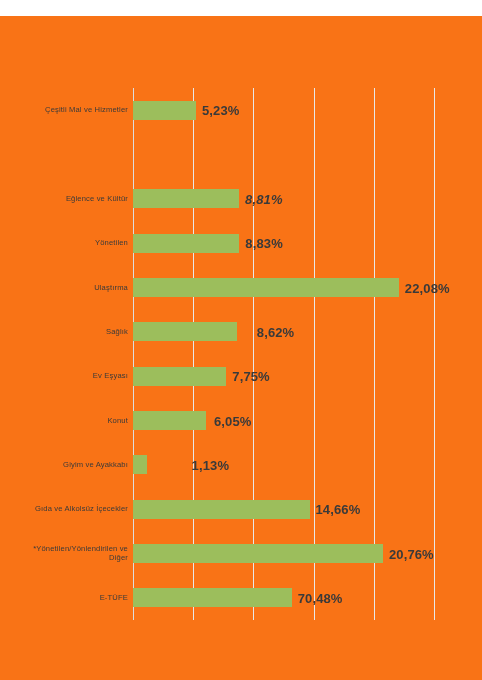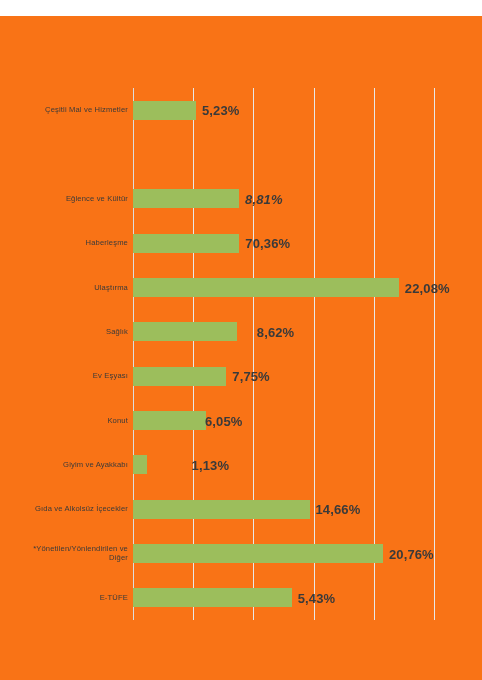--- a/index.html
+++ b/index.html
@@ -116,60 +116,60 @@
         <div class="cat-label one-line">Çeşitli Mal ve Hizmetler</div>
         <div class="bar" style="width: 62.9692px; background: rgb(156, 190, 92);"></div>
         <div class="value-label" style="left: 195.969px;">5,23%</div>
       </div>
       <div class="bar-row" style="top: 101.333px;">
         <div class="cat-label one-line">Eğlence ve Kültür</div>
         <div class="bar" style="width: 106.072px; background: rgb(156, 190, 92);"></div>
         <div class="value-label" style="left: 239.072px; font-style: italic;">8,81%</div>
       </div>
       <div class="bar-row" style="top: 145.667px;">
-        <div class="cat-label one-line">Haberleşme</div>
+        <div class="cat-label one-line">Yönetilen</div>
         <div class="bar" style="width: 106.313px; background: rgb(156, 190, 92);"></div>
-        <div class="value-label" style="left: 239.313px;">70,36%</div>
+        <div class="value-label" style="left: 239.313px;">8,83%</div>
       </div>
       <div class="bar-row" style="top: 190px;">
         <div class="cat-label one-line">Ulaştırma</div>
         <div class="bar" style="width: 265.843px; background: rgb(156, 190, 92);"></div>
         <div class="value-label" style="left: 398.843px; text-align: center;">22,08%</div>
       </div>
       <div class="bar-row" style="top: 234.333px;">
         <div class="cat-label one-line">Sağlık</div>
         <div class="bar" style="width: 103.785px; background: rgb(156, 190, 92);"></div>
         <div class="value-label" style="left: 236.785px; padding-left: 20px;">8,62%</div>
       </div>
       <div class="bar-row" style="top: 278.667px;">
         <div class="cat-label one-line">Ev Eşyası</div>
         <div class="bar" style="width: 93.31px; background: rgb(156, 190, 92);"></div>
         <div class="value-label" style="left: 226.31px;">7,75%</div>
       </div>
       <div class="bar-row" style="top: 323px;">
         <div class="cat-label one-line">Konut</div>
         <div class="bar" style="width: 72.842px; background: rgb(156, 190, 92);"></div>
-        <div class="value-label" style="left: 199px;">6,05%</div>
+        <div class="value-label" style="left: 208px;">6,05%</div>
       </div>
       <div class="bar-row" style="top: 367.333px;">
         <div class="cat-label one-line">Giyim ve Ayakkabı</div>
         <div class="bar" style="width: 13.6052px; background: rgb(156, 190, 92);"></div>
         <div class="value-label" style="left: 146.605px; padding-left: 45px;">1,13%</div>
       </div>
       <div class="bar-row" style="top: 411.667px;">
         <div class="cat-label one-line">Gıda ve Alkolsüz İçecekler</div>
         <div class="bar" style="width: 176.506px; background: rgb(156, 190, 92);"></div>
         <div class="value-label" style="left: 309.506px; text-align: right;">14,66%</div>
       </div>
       <div class="bar-row" style="top: 456px;">
         <div class="cat-label two-line">*Yönetilen/Yönlendirilen ve
 Diğer</div>
         <div class="bar" style="width: 249.95px; background: rgb(156, 190, 92);"></div>
         <div class="value-label" style="left: 382.95px;">20,76%</div>
       </div>
       <div class="bar-row" style="top: 500.333px;">
         <div class="cat-label one-line">E-TÜFE</div>
         <div class="bar" style="width: 158.687px; background: rgb(156, 190, 92);"></div>
-        <div class="value-label" style="left: 291.687px;">5,43%</div>
+        <div class="value-label" style="left: 291.687px;">70,48%</div>
       </div>
     </div>
 
 </div>
 
 </body></html>

